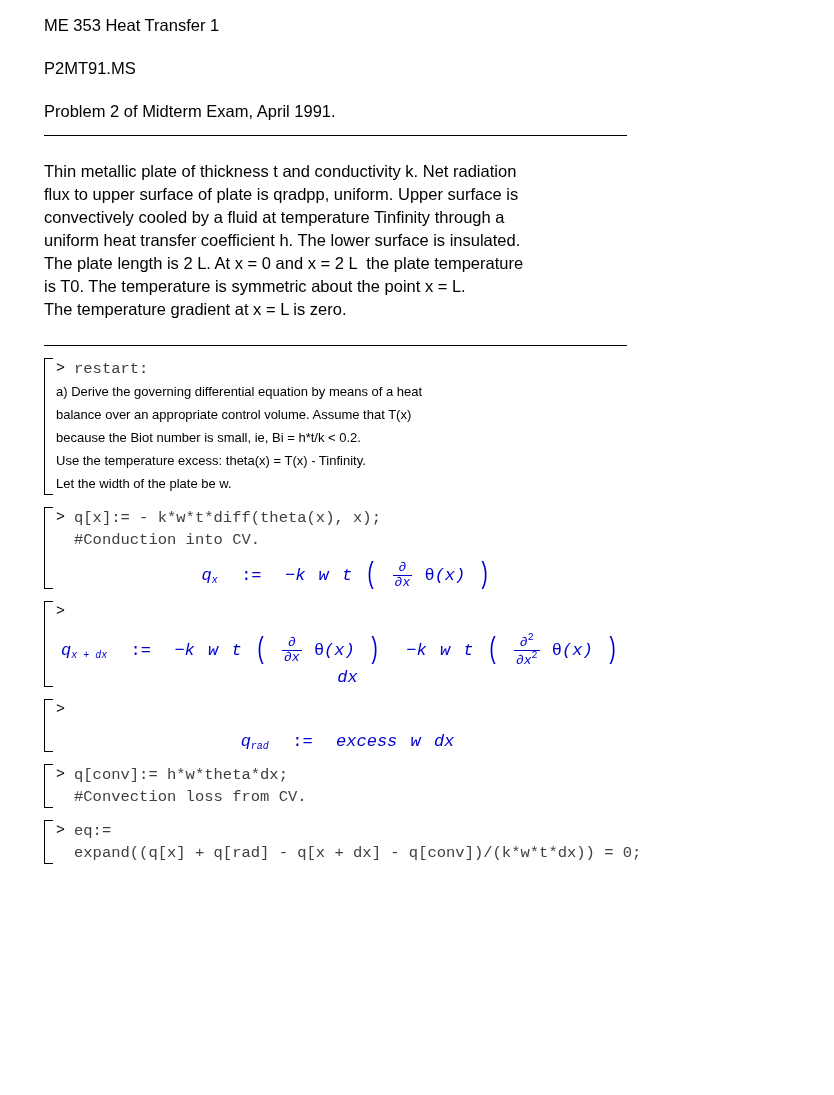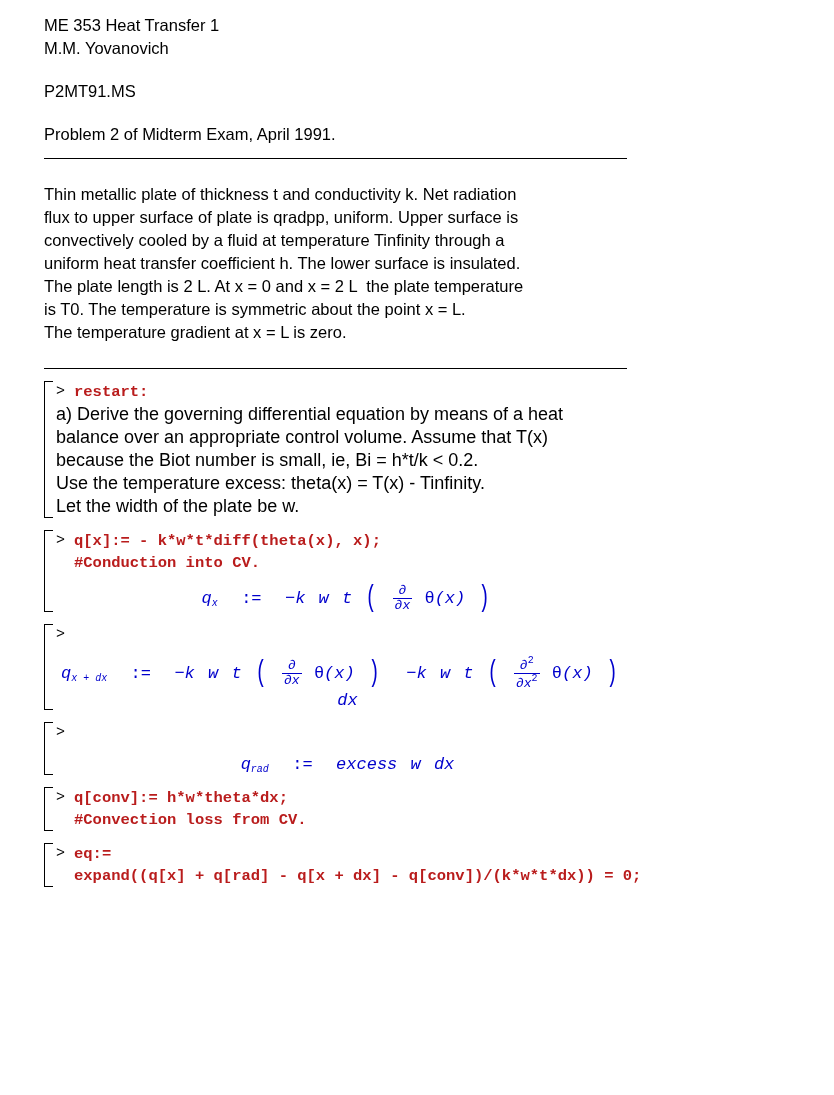--- a/index.html
+++ b/index.html
@@ -71,27 +71,27 @@
     font-family: "Liberation Mono", monospace;
     font-size: 15px;
     color: #000;
     width: 18px;
     flex: none;
     line-height: 22px;
   }
   .code {
     font-family: "Liberation Mono", monospace;
     font-size: 15.5px;
-    font-weight: bold;
-    color: #b91c1c;
+    font-weight: normal;
+    color: #404040;
     line-height: 22px;
     white-space: pre-wrap;
   }
   .text-block {
-    font-size: 18px;
+    font-size: 13px;
     line-height: 23px;
     color: #000;
     white-space: pre-wrap;
     padding-left: 0px;
   }
   .output {
     text-align: center;
     color: #0000cc;
     font-family: "Liberation Serif", serif;
     font-style: italic;
@@ -133,21 +133,20 @@
   .assign { font-style: normal; }
   .spacer-xs { display: inline-block; width: 3px; }
 </style>
 </head>
 <body>
 
 <div class="page">
   <div class="content">
 
     <div class="plain">ME 353 Heat Transfer 1</div>
-    <div class="plain">M.M. Yovanovich</div>
     <div class="gap-md"></div>
     <div class="plain">P2MT91.MS</div>
     <div class="gap-md"></div>
     <div class="plain">Problem 2 of Midterm Exam, April 1991.</div>
 
     <hr class="hrule">
 
     <div class="gap-lg"></div>
     <div class="plain">Thin metallic plate of thickness t and conductivity k. Net radiation
 flux to upper surface of plate is qradpp, uniform. Upper surface is

